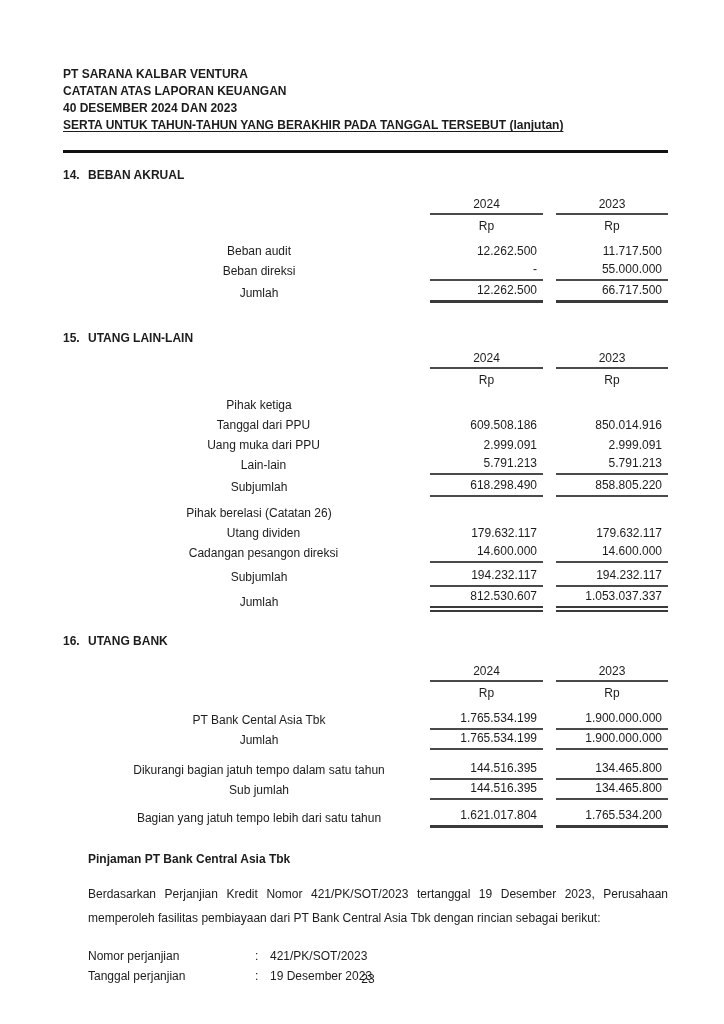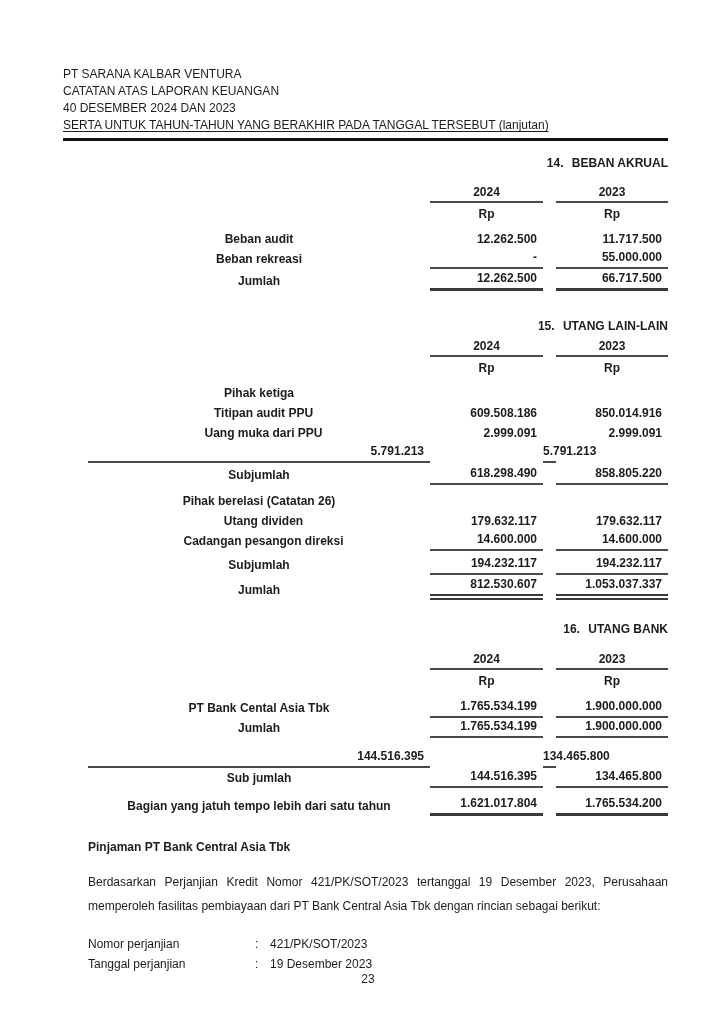--- a/index.html
+++ b/index.html
@@ -9,41 +9,40 @@
     font-family:"Liberation Sans", sans-serif;
     font-size:12px;
     color:#1c1c1c;
     position:relative;
     overflow:hidden;
   }
   .page { padding:66px 56px 0 63px; }
 
   
   .doc-header {
-    font-weight:normal;
+    font-weight:bold;
     line-height:17px;
     border-bottom:3px solid #111;
-    padding-bottom:4px;
+    padding-bottom:16px;
   }
   .doc-header .hline { display:block; }
   .doc-header .underlined { text-decoration:underline; text-underline-offset:2px; }
 
   
-  .section-heading { display:flex; font-weight:bold;justify-content:flex-end; }
+  .section-heading { display:flex; font-weight:bold; }
   .section-heading .num { width:25px; flex:0 0 25px; }
 
   .section-body { margin-left:25px; }
 
   
   .trow {
     display:grid;
     grid-template-columns:1fr 113px 13px 112px;
     align-items:end;
     min-height:20px;
-    font-weight:bold;
   }
   .trow .lbl { text-align:center; padding-bottom:3px; }
   .trow .lbl.indent { padding-left:9px; }
   .trow .val { text-align:right; padding:0 6px 3px 0; }
   .trow .hdr { text-align:center; padding-bottom:2px; }
   .trow .sp { }
 
   
   .rule-b      { border-bottom:2px solid #4a4a4a; }
   .rule-thick  { border-bottom:3px solid #3a3a3a; }
@@ -99,21 +98,21 @@
         <div class="sp"></div>
         <div class="hdr">Rp</div>
       </div>
       <div class="trow mt6">
         <div class="lbl">Beban audit</div>
         <div class="val">12.262.500</div>
         <div class="sp"></div>
         <div class="val">11.717.500</div>
       </div>
       <div class="trow">
-        <div class="lbl">Beban rekreasi</div>
+        <div class="lbl">Beban direksi</div>
         <div class="val rule-b">-</div>
         <div class="sp"></div>
         <div class="val rule-b">55.000.000</div>
       </div>
       <div class="trow mt2">
         <div class="lbl">Jumlah</div>
         <div class="val rule-thick">12.262.500</div>
         <div class="sp"></div>
         <div class="val rule-thick">66.717.500</div>
       </div>
@@ -138,32 +137,33 @@
         <div class="sp"></div>
         <div class="hdr">Rp</div>
       </div>
       <div class="trow mt6">
         <div class="lbl">Pihak ketiga</div>
         <div class="val"></div>
         <div class="sp"></div>
         <div class="val"></div>
       </div>
       <div class="trow">
-        <div class="lbl indent">Titipan audit PPU</div>
+        <div class="lbl indent">Tanggal dari PPU</div>
         <div class="val">609.508.186</div>
         <div class="sp"></div>
         <div class="val">850.014.916</div>
       </div>
       <div class="trow">
         <div class="lbl indent">Uang muka dari PPU</div>
         <div class="val">2.999.091</div>
         <div class="sp"></div>
         <div class="val">2.999.091</div>
       </div>
       <div class="trow">
+        <div class="lbl indent">Lain-lain</div>
         <div class="val rule-b">5.791.213</div>
         <div class="sp"></div>
         <div class="val rule-b">5.791.213</div>
       </div>
       <div class="trow mt2">
         <div class="lbl">Subjumlah</div>
         <div class="val rule-b">618.298.490</div>
         <div class="sp"></div>
         <div class="val rule-b">858.805.220</div>
       </div>
@@ -224,20 +224,21 @@
         <div class="sp"></div>
         <div class="val rule-b">1.900.000.000</div>
       </div>
       <div class="trow">
         <div class="lbl">Jumlah</div>
         <div class="val rule-b">1.765.534.199</div>
         <div class="sp"></div>
         <div class="val rule-b">1.900.000.000</div>
       </div>
       <div class="trow mt10">
+        <div class="lbl">Dikurangi bagian jatuh tempo dalam satu tahun</div>
         <div class="val rule-b">144.516.395</div>
         <div class="sp"></div>
         <div class="val rule-b">134.465.800</div>
       </div>
       <div class="trow">
         <div class="lbl">Sub jumlah</div>
         <div class="val rule-b">144.516.395</div>
         <div class="sp"></div>
         <div class="val rule-b">134.465.800</div>
       </div>

